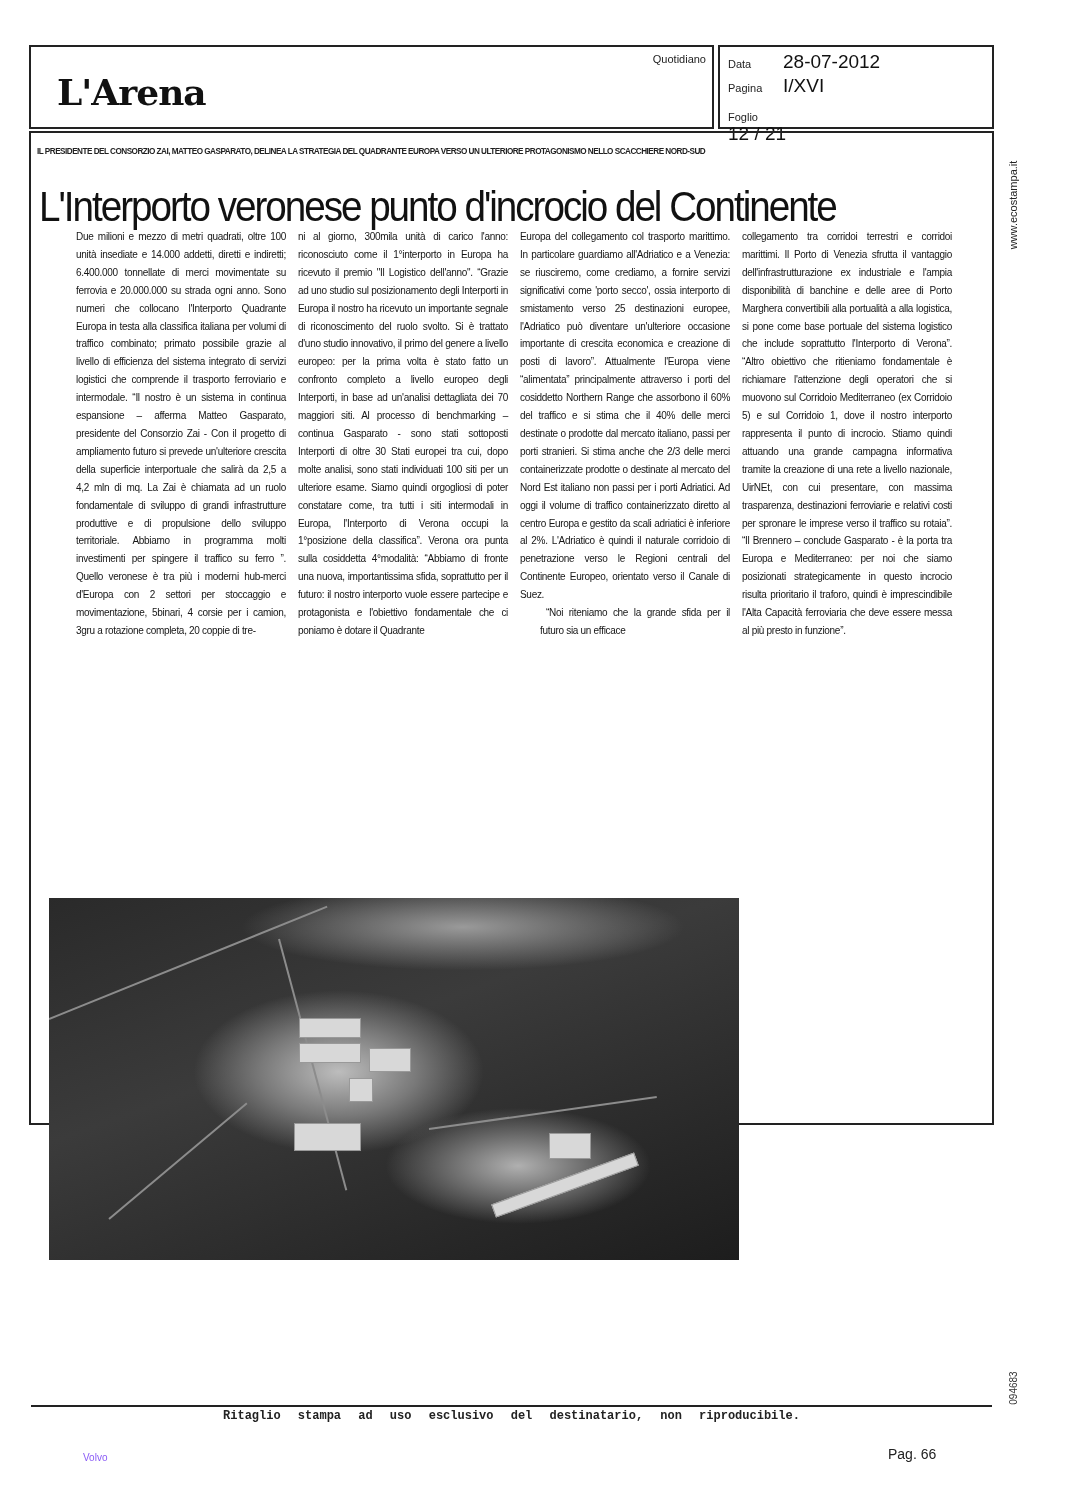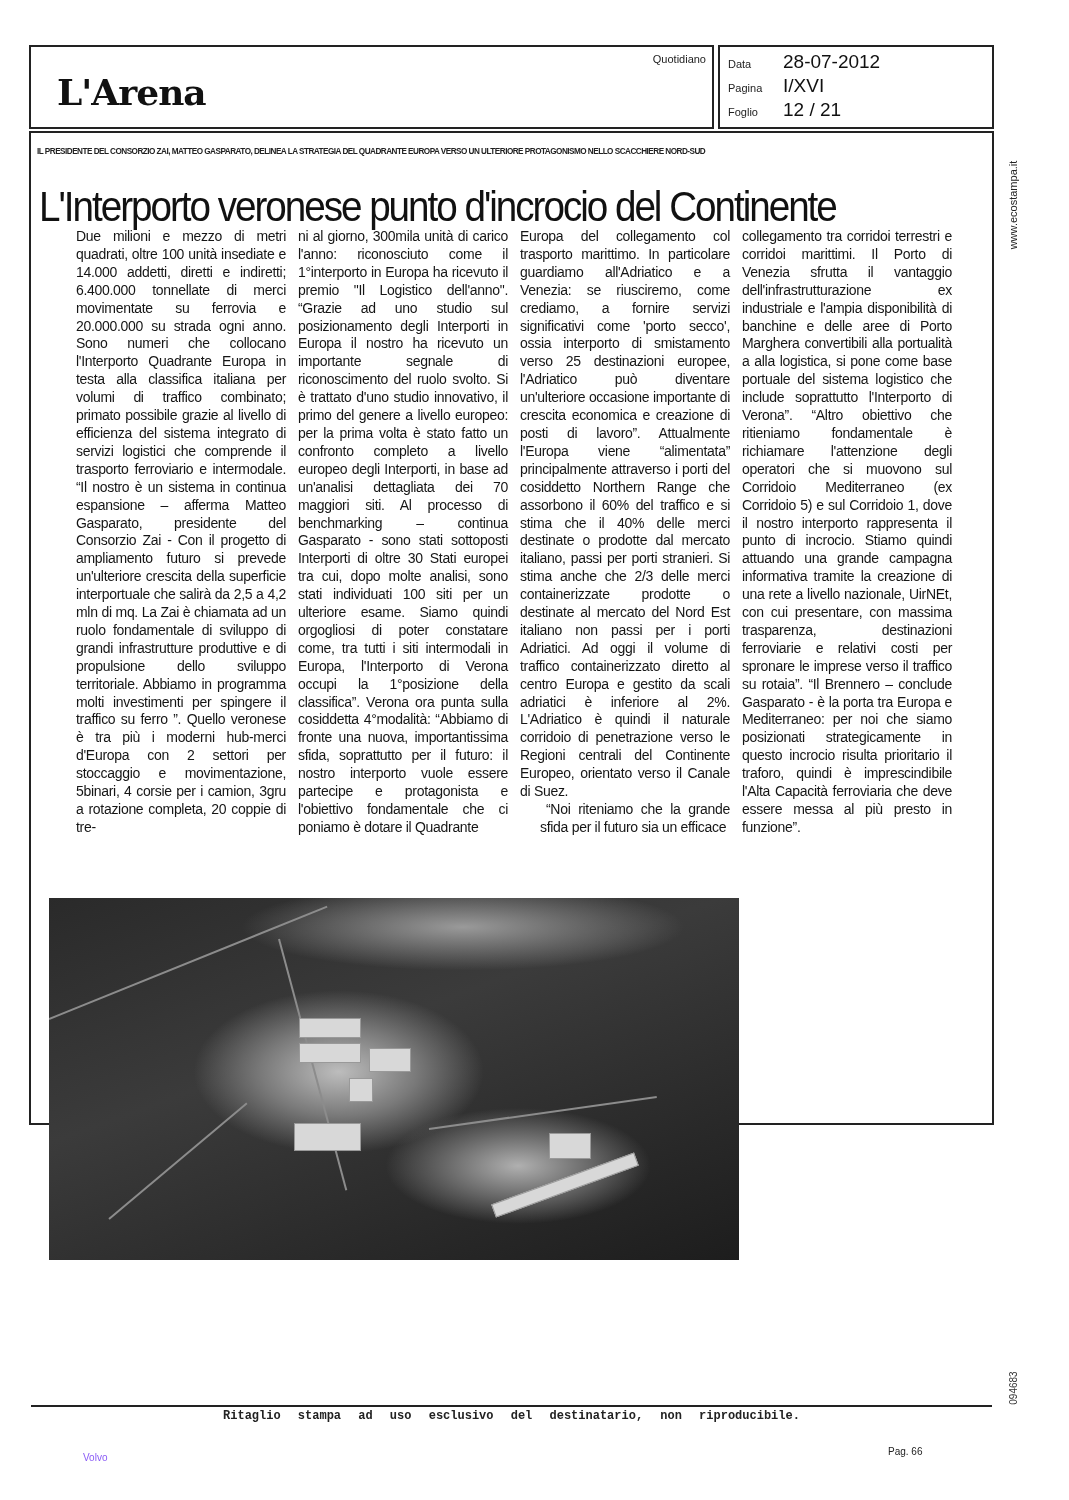--- a/index.html
+++ b/index.html
@@ -11,27 +11,27 @@
   #article-box { left: 29px; top: 131px; width: 965px; height: 994px; }
 
   .logo { position: absolute; left: 26px; top: 24px; font-family: "DejaVu Serif", serif; font-weight: bold; font-size: 36px; letter-spacing: -1px; color: #111; }
   .quot { position: absolute; right: 6px; top: 6px; font-size: 11px; color: #222; margin-left: 12px; }
 
   .meta-row { position: absolute; left: 8px; display: flex; align-items: baseline; }
   .meta-row .lbl { width: 55px; font-size: 11px; color: #222; }
   .meta-row .val { font-size: 19px; color: #111; }
   #meta-date { top: 4px; }
   #meta-page { top: 28px; }
-  #meta-sheet { top: 52px; }
+  #meta-sheet { top: 64px; flex-direction: column; }
 
   .kicker { position: absolute; left: 6px; top: 12px; font-size: 9.5px; font-weight: bold; letter-spacing: -0.6px; white-space: nowrap; color: #222; transform: scaleX(0.86); transform-origin: left; }
   .headline { position: absolute; left: 8px; top: 22px; font-size: 42px; letter-spacing: -2.2px; white-space: nowrap; color: #111; font-weight: normal; transform: scaleX(0.92); transform-origin: left; }
 
   .columns { position: absolute; top: 95px; left: 45px; width: 885px; display: flex; gap: 12px; }
-  .col { width: 210px; font-size: 14px; line-height: 17.9px; text-align: justify; letter-spacing: -0.3px; color: #151515; }
+  .col { width: 210px; font-size: 10px; line-height: 17.9px; text-align: justify; letter-spacing: -0.3px; color: #151515; }
   .col p { margin: 0; }
   .col p + p { text-indent: 6px; margin-left: 20px; }
 
   .photo { position: absolute; left: 18px; top: 765px; width: 690px; height: 362px; background:
       radial-gradient(ellipse 28% 30% at 42% 48%, #bdbdbd 0%, #7a7a7a 40%, rgba(40,40,40,0) 75%),
       radial-gradient(ellipse 24% 20% at 68% 74%, #b0b0b0 0%, #666 45%, rgba(40,40,40,0) 80%),
       radial-gradient(ellipse 40% 15% at 60% 8%, #9a9a9a 0%, rgba(60,60,60,0) 80%),
       linear-gradient(160deg, #2a2a2a 0%, #3b3b3b 40%, #1d1d1d 100%);
     overflow: hidden; }
   .photo .road { position: absolute; background: #8c8c8c; height: 2px; transform-origin: left center; }
@@ -39,21 +39,21 @@
 
   .footer-line { position: absolute; left: 0; right: 0; top: 1272px; border-top: 2px solid #222; }
   .footer-note { position: absolute; left: 0; right: 0; top: 1276px; text-align: center; font-family: "Liberation Mono", monospace; font-size: 12px; font-weight: bold; word-spacing: 10px; color: #222; }
 
   .side-site { position: absolute; left: 1006px; top: 150px; width: 14px; height: 110px; }
   .side-site span { position: absolute; left: 50%; top: 50%; transform: translate(-50%, -50%) rotate(-90deg); font-size: 11px; white-space: nowrap; color: #222; }
   .side-code { position: absolute; left: 1006px; top: 1368px; width: 14px; height: 40px; }
   .side-code span { position: absolute; left: 50%; top: 50%; transform: translate(-50%, -50%) rotate(-90deg); font-size: 10px; white-space: nowrap; color: #333; }
 
   .client { position: absolute; left: 83px; top: 1452px; font-size: 10px; color: #8b5cf6; }
-  .pageno { position: absolute; left: 888px; top: 1446px; font-size: 10px; color: #222; }
+  .pageno { position: absolute; left: 888px; top: 1446px; font-size: 14px; color: #222; }
 </style>
 </head>
 <body>
 
 <div class="box" id="masthead-box">
   <div class="logo">L'Arena</div>
   <div class="quot">Quotidiano</div>
 </div>
 
 <div class="box" id="meta-box">

